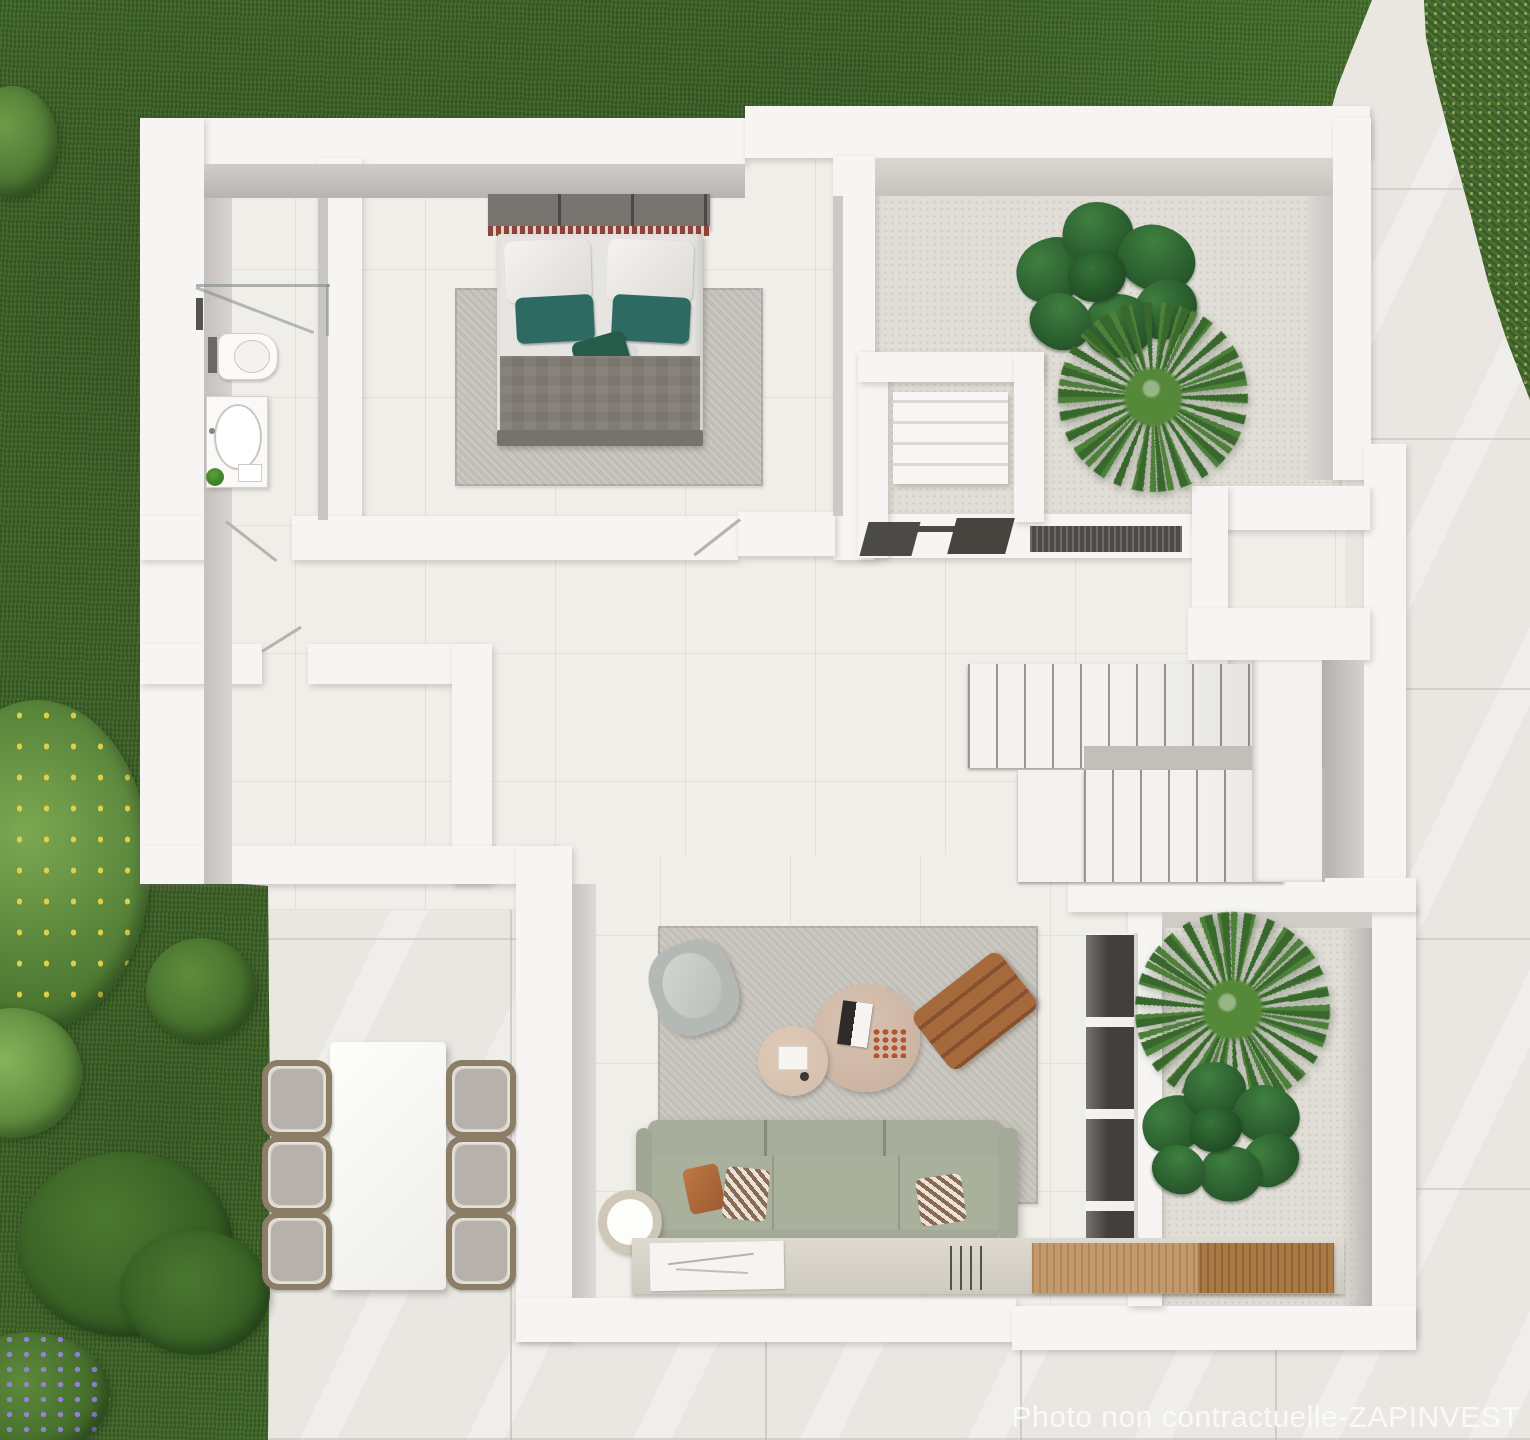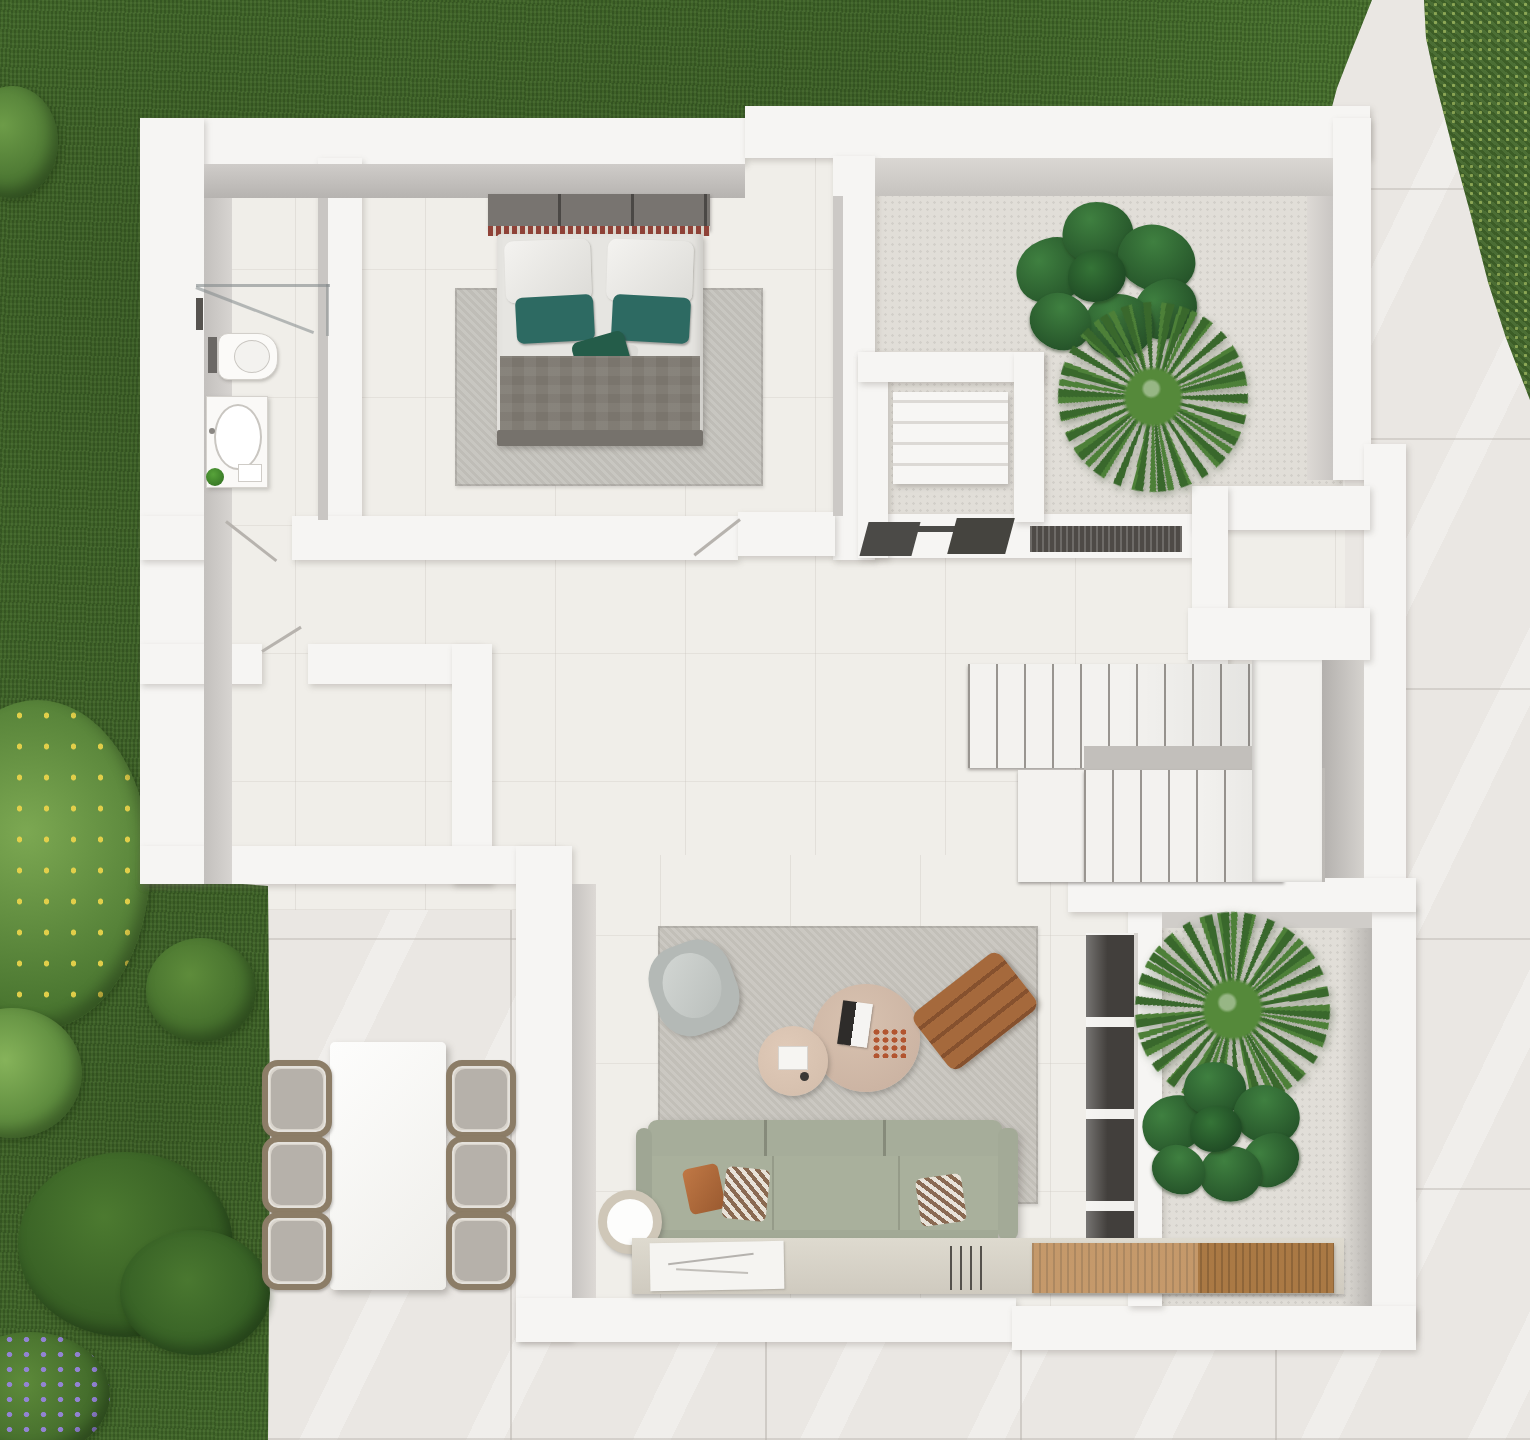--- a/index.html
+++ b/index.html
@@ -236,14 +236,15 @@
   <div class="chair" style="left:446px;top:1060px">
       <div class="cush"></div>
     </div>
   <div class="chair" style="left:446px;top:1136px">
       <div class="cush"></div>
     </div>
   <div class="chair" style="left:446px;top:1212px">
       <div class="cush"></div>
     </div>
 
+  <div class="watermark">Photo non contractuelle-ZAPINVEST</div>
 
 </div>
 
 </body></html>

